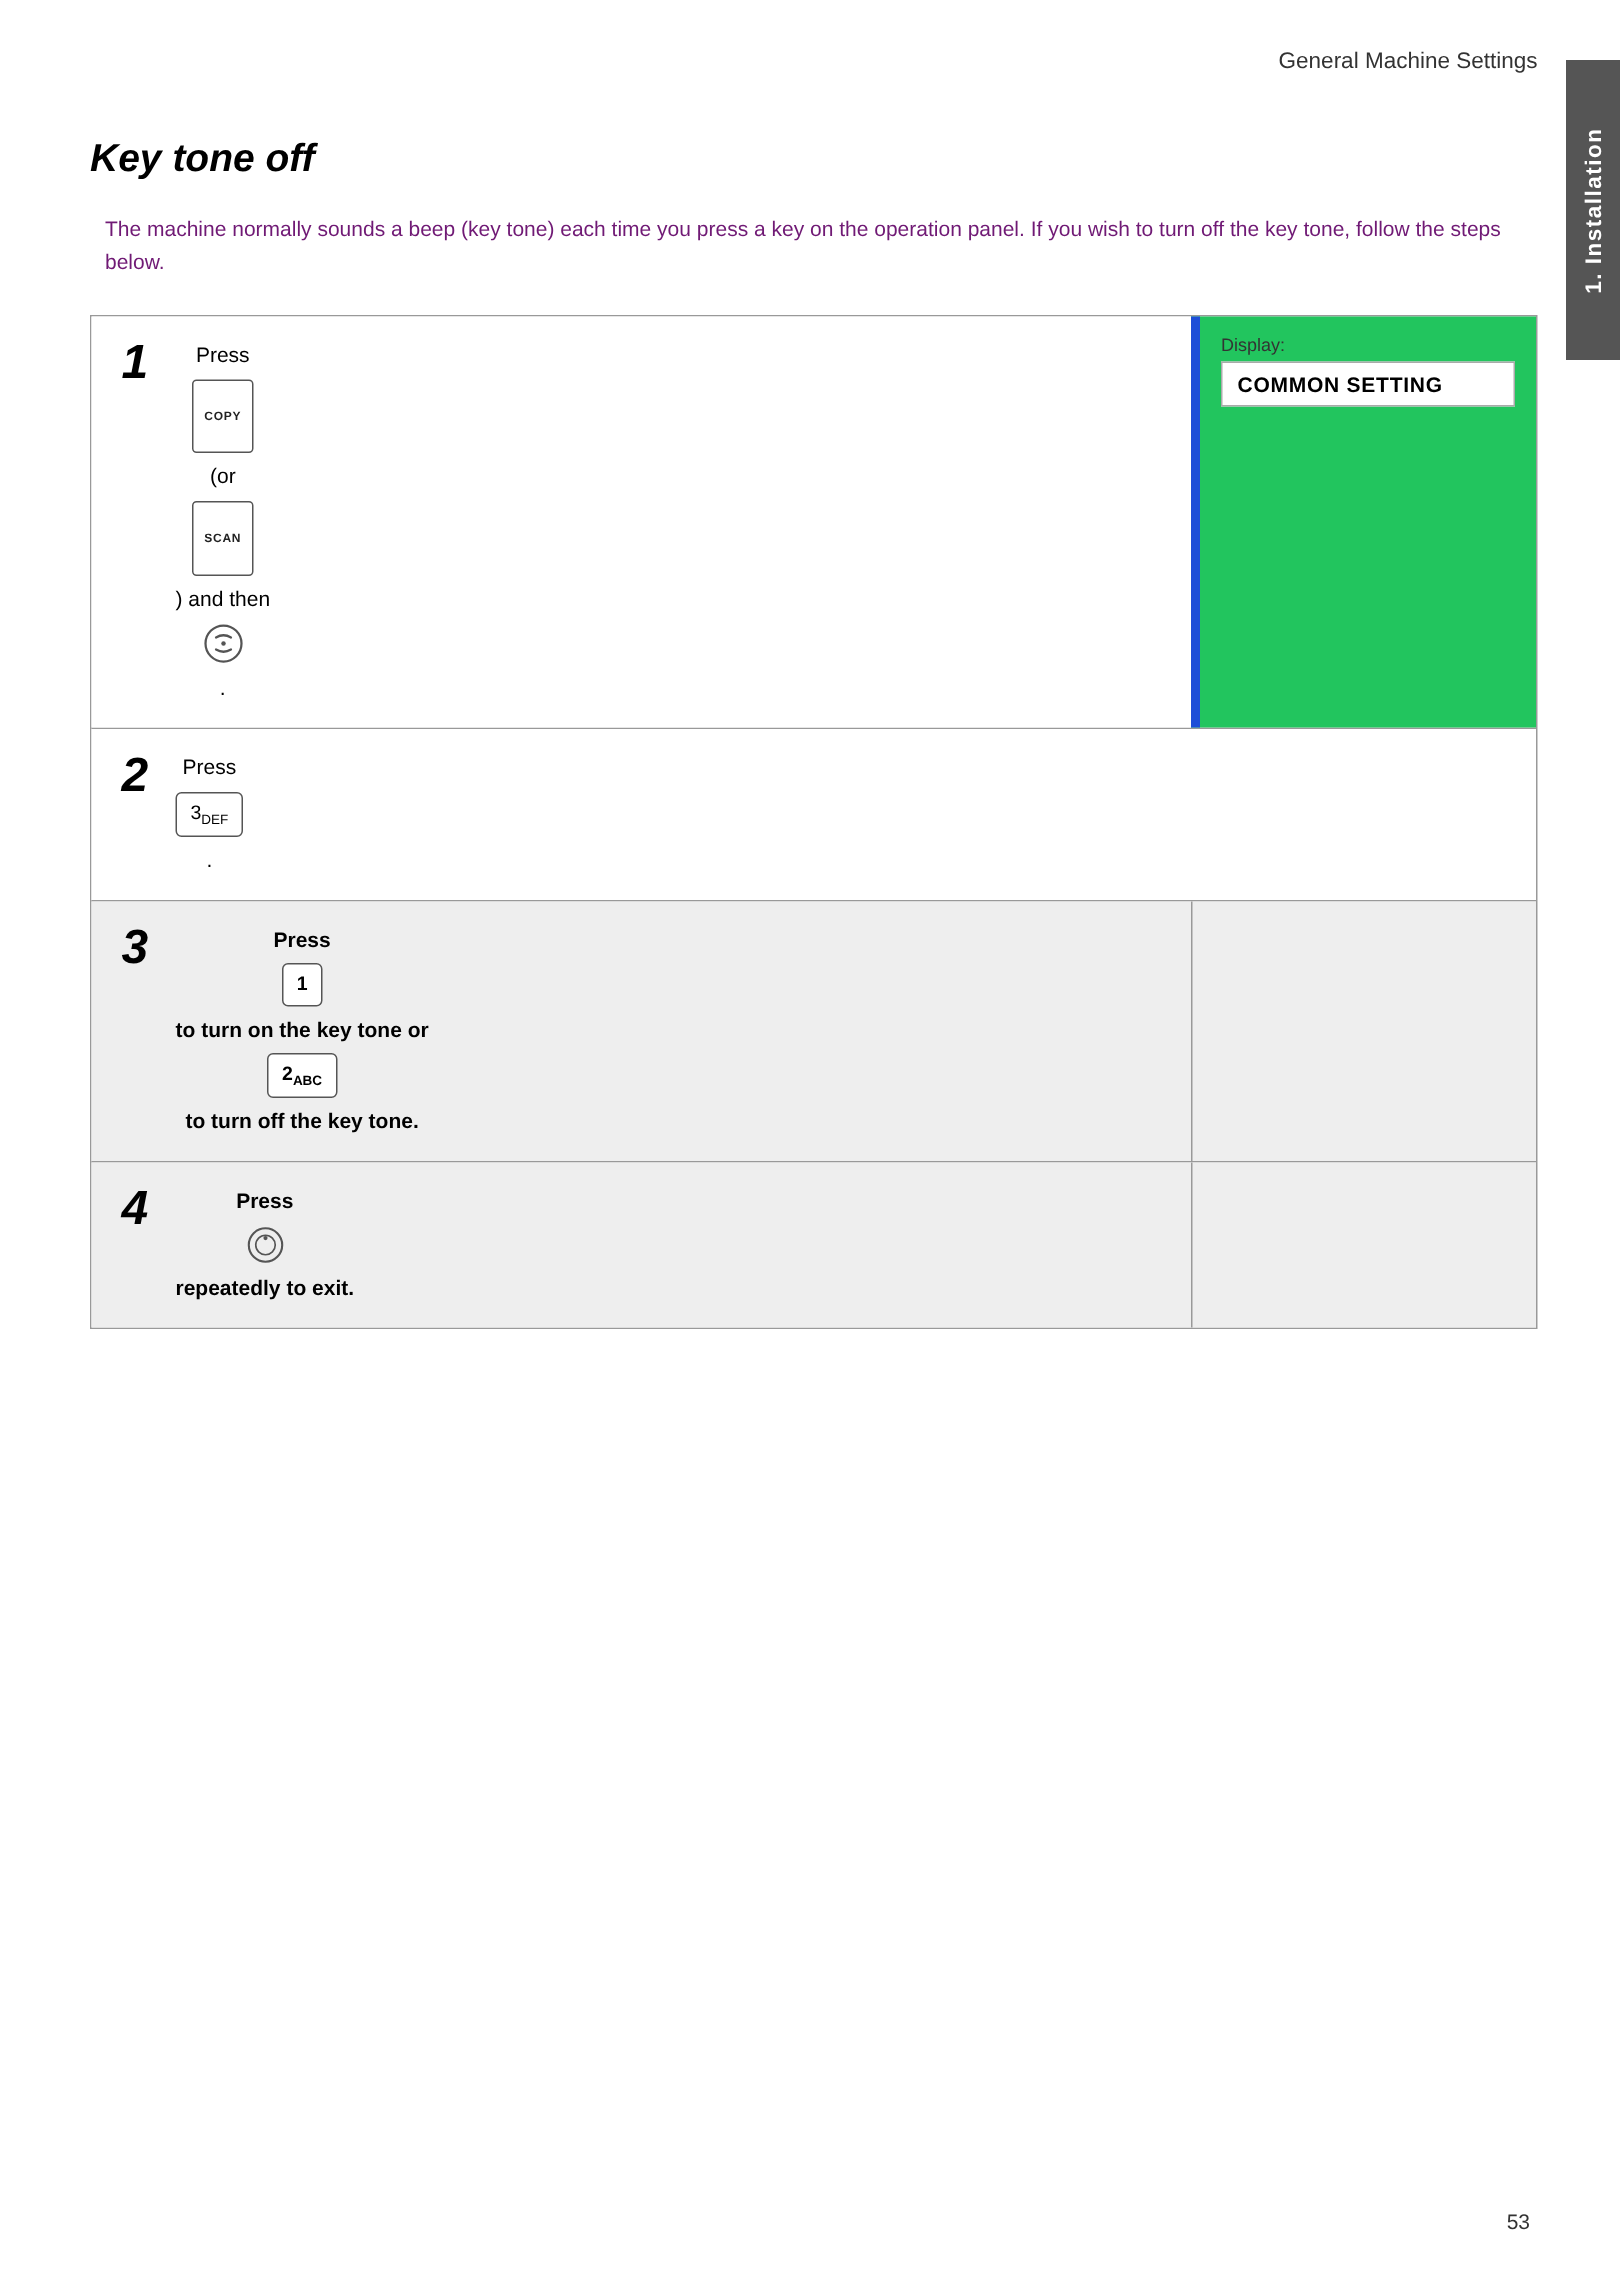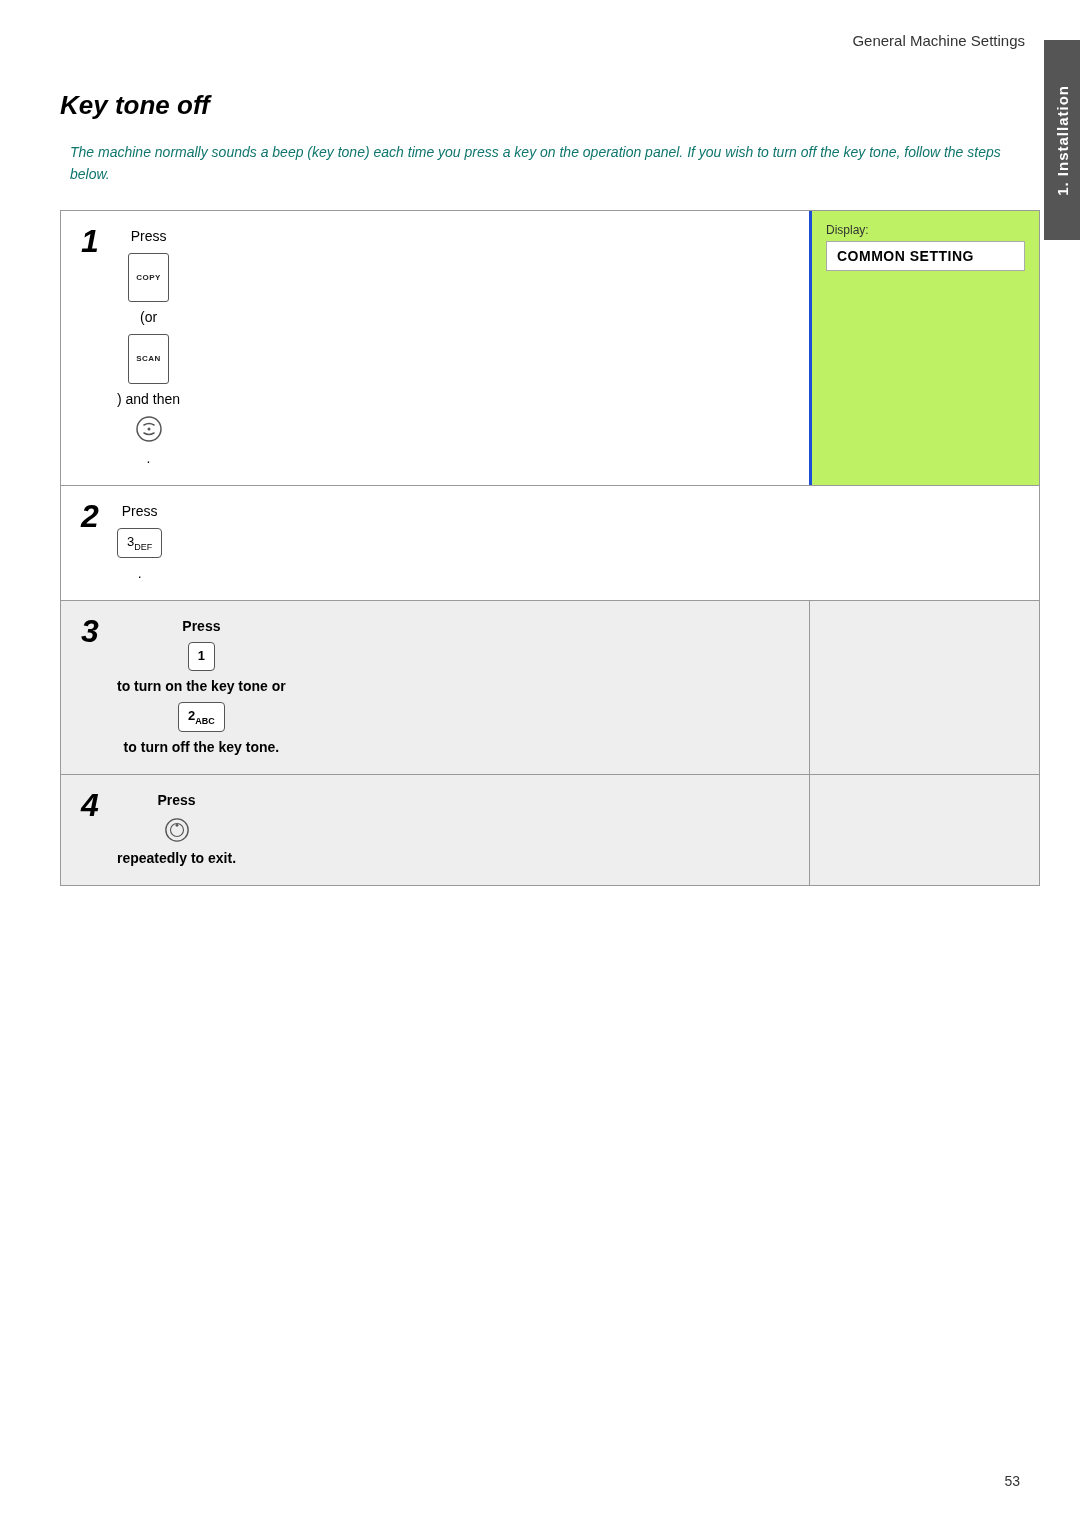--- a/index.html
+++ b/index.html
@@ -55,41 +55,40 @@
       right: 55px;
       font-size: 15px;
       color: #333333;
     }
 
     
     .main-content {
       position: absolute;
       top: 80px;
       left: 60px;
-      right: 40px;
+      right: 55px;
     }
 
     
     .page-title {
       font-size: 26px;
       font-weight: bold;
       font-style: italic;
       color: #000000;
       margin-bottom: 20px;
       margin-top: 10px;
     }
 
     
     .intro-text {
       font-size: 14px;
-      color: #0f766e;
+      color: #701a75;
       line-height: 1.6;
       margin-bottom: 24px;
       margin-left: 10px;
-      font-style: italic;
     }
 
     
     .menu-icon {
       display: inline-block;
       width: 28px;
       height: 28px;
       vertical-align: middle;
     }
 
@@ -156,22 +155,22 @@
     }
 
     .cell-left.shaded {
       background: #eeeeee;
     }
 
     .cell-right {
       width: 230px;
       min-width: 230px;
       padding: 12px 14px;
-      border-left: 3px solid #1d4ed8;
-      background: #bef264;
+      border-left: 6px solid #1d4ed8;
+      background: #22c55e;
       font-size: 13px;
     }
 
     .step-num {
       font-size: 32px;
       font-weight: bold;
       font-style: italic;
       color: #000;
       line-height: 1;
       min-width: 28px;

